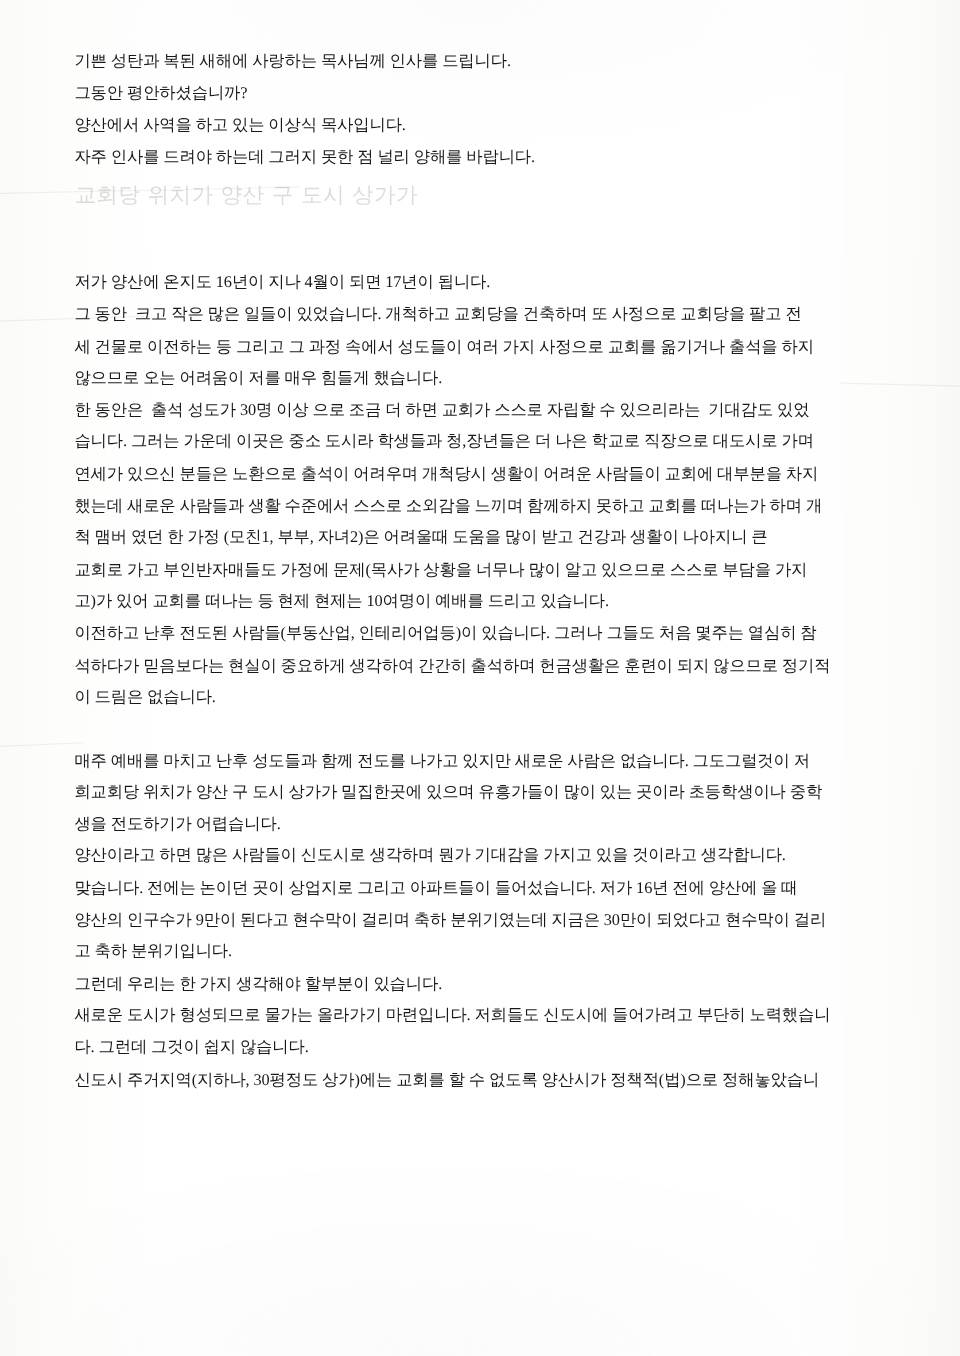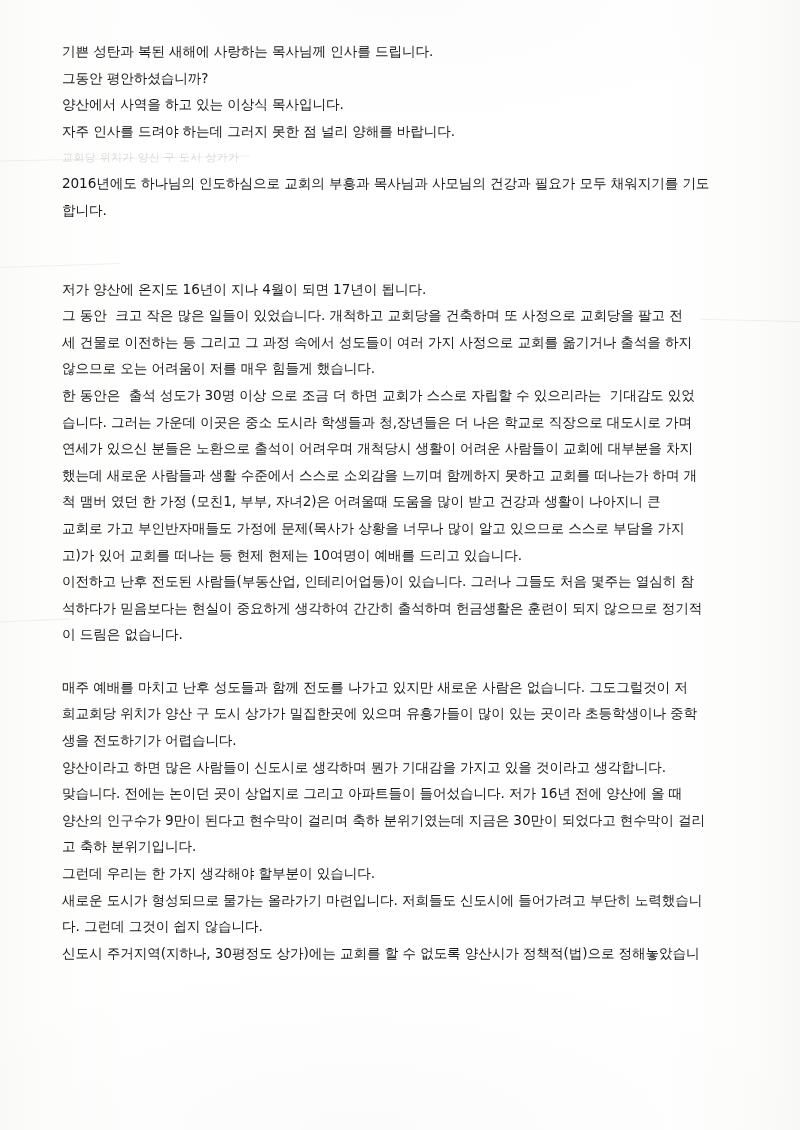--- a/index.html
+++ b/index.html
@@ -47,41 +47,42 @@
   .crease.c2 { left: 0; top: 265px; width: 120px; height: 1px; transform: rotate(-2deg); }
   .crease.c3 { left: 700px; top: 320px; width: 100px; height: 1px; transform: rotate(1.5deg); }
   .crease.c4 { left: 0; top: 620px; width: 70px; height: 1px; transform: rotate(-2.5deg); }
 
   
   .ghost {
     position: absolute;
     left: 62px;
     top: 150px;
     width: 420px;
-    font-size: 11px;
+    font-size: 18px;
     color: rgba(140,140,140,0.30);
     letter-spacing: 0.3px;
     pointer-events: none;
     white-space: nowrap;
   }
 
   .body-text {
     position: absolute;
     left: 62px;
     top: 38px;
     width: 700px;
     color: #18181a;
     font-size: 13.6px;
     line-height: 26.6px;
     letter-spacing: -0.1px;
     word-break: keep-all;
   }
   .para {
     margin: 0;
     white-space: pre-wrap;
+    font-family: Liberation Serif, serif;
   }
   .gap {
     height: 26px;
   }
 </style>
 </head>
 <body>
 
 <div class="page">
 
@@ -94,22 +95,20 @@
   <div class="ghost">교회당 위치가 양산 구 도시 상가가</div>
 
   <div class="body-text">
 
     <p class="para">기쁜 성탄과 복된 새해에 사랑하는 목사님께 인사를 드립니다.
 그동안 평안하셨습니까?
 양산에서 사역을 하고 있는 이상식 목사입니다.
 자주 인사를 드려야 하는데 그러지 못한 점 널리 양해를 바랍니다.</p>
     <div class="gap"></div>
 
-    <p class="para">2016년에도 하나님의 인도하심으로 교회의 부흥과 목사님과 사모님의 건강과 필요가 모두 채워지기를 기도
-합니다.</p>
     <div class="gap"></div>
 
     <div class="gap"></div>
 
     <p class="para">저가 양산에 온지도 16년이 지나 4월이 되면 17년이 됩니다.
 그 동안  크고 작은 많은 일들이 있었습니다. 개척하고 교회당을 건축하며 또 사정으로 교회당을 팔고 전
 세 건물로 이전하는 등 그리고 그 과정 속에서 성도들이 여러 가지 사정으로 교회를 옮기거나 출석을 하지
 않으므로 오는 어려움이 저를 매우 힘들게 했습니다.
 한 동안은  출석 성도가 30명 이상 으로 조금 더 하면 교회가 스스로 자립할 수 있으리라는  기대감도 있었
 습니다. 그러는 가운데 이곳은 중소 도시라 학생들과 청,장년들은 더 나은 학교로 직장으로 대도시로 가며

